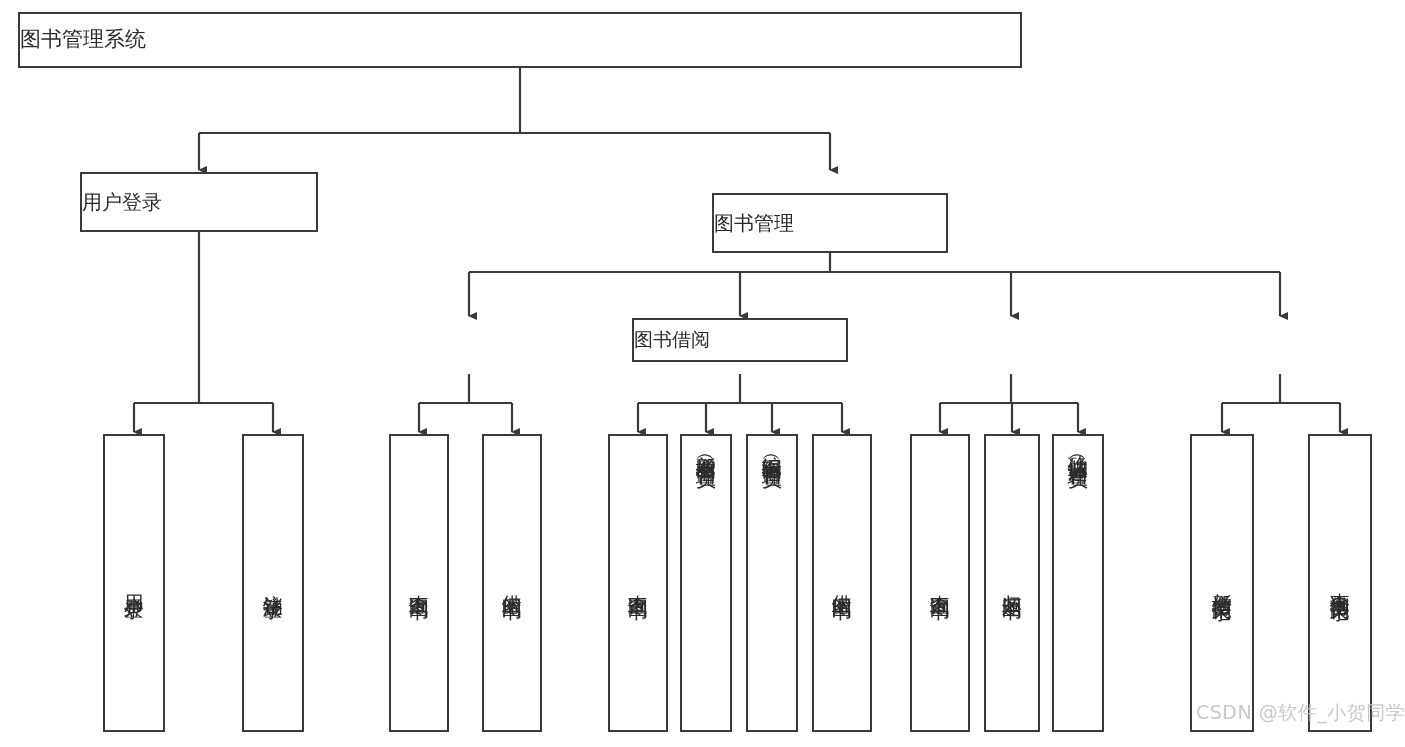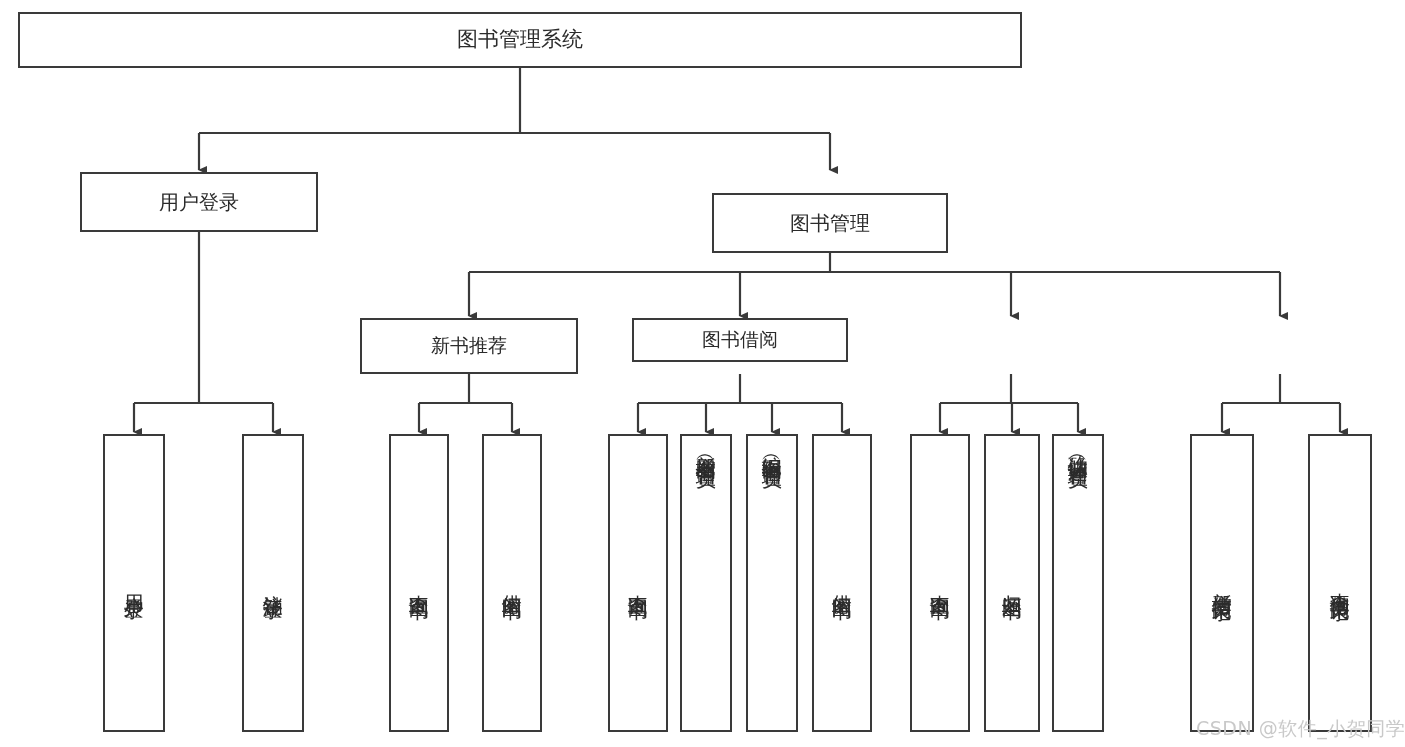--- a/index.html
+++ b/index.html
@@ -26,21 +26,20 @@
     height: 747px;
     pointer-events: none;
   }
   .node {
     position: absolute;
     box-sizing: border-box;
     background: #ffffff;
     border: 2px solid #3a3a3a;
     display: flex;
     align-items: center;
-    justify-content: center;
     color: #2b2b2b;
     line-height: 1.12;
     text-align: center;
   }
   .node.root {
     font-size: 21px;
   }
   .node.level1 {
     font-size: 20px;
   }
@@ -122,23 +121,20 @@
     <span>图书管理系统</span>
   </div>
 
   <div class="node level1" id="node-user-login" style="left: 80px; top: 172px; width: 238px; height: 60px;">
     <span>用户登录</span>
   </div>
   <div class="node level1" id="node-book-manage" style="left: 712px; top: 172px; width: 236px; height: 60px; margin-top: 21px;">
     <span>图书管理</span>
   </div>
 
-  <div class="node level2" id="node-new-book-recommend" style="left: 360px; top: 318px; width: 218px; height: 56px;">
-    <span>新书推荐</span>
-  </div>
   <div class="node level2" id="node-book-borrow" style="left: 632px; top: 318px; width: 216px; height: 44px;">
     <span>图书借阅</span>
   </div>
 
   <div id="leaf-container">
       <div class="node leaf" style="left: 103px; top: 434px; width: 62px; height: 298px;">
         <span class="vtext">用户登录</span>
       </div>
       <div class="node leaf" style="left: 242px; top: 434px; width: 62px; height: 298px;">
         <span class="vtext">注销登录</span>
@@ -171,14 +167,14 @@
         <span class="vtext">确认归还（管理员）</span>
       </div>
       <div class="node leaf" style="left: 1190px; top: 434px; width: 64px; height: 298px;">
         <span class="vtext">新增借阅记录</span>
       </div>
       <div class="node leaf" style="left: 1308px; top: 434px; width: 64px; height: 298px;">
         <span class="vtext">查询借阅记录</span>
       </div>
     </div>
 
-  <div class="watermark" style="left: 1196px; top: 716px;">CSDN @软件_小贺同学</div>
+  <div class="watermark" style="left: 1196px; top: 700px;">CSDN @软件_小贺同学</div>
 </div>
 
 </body></html>

